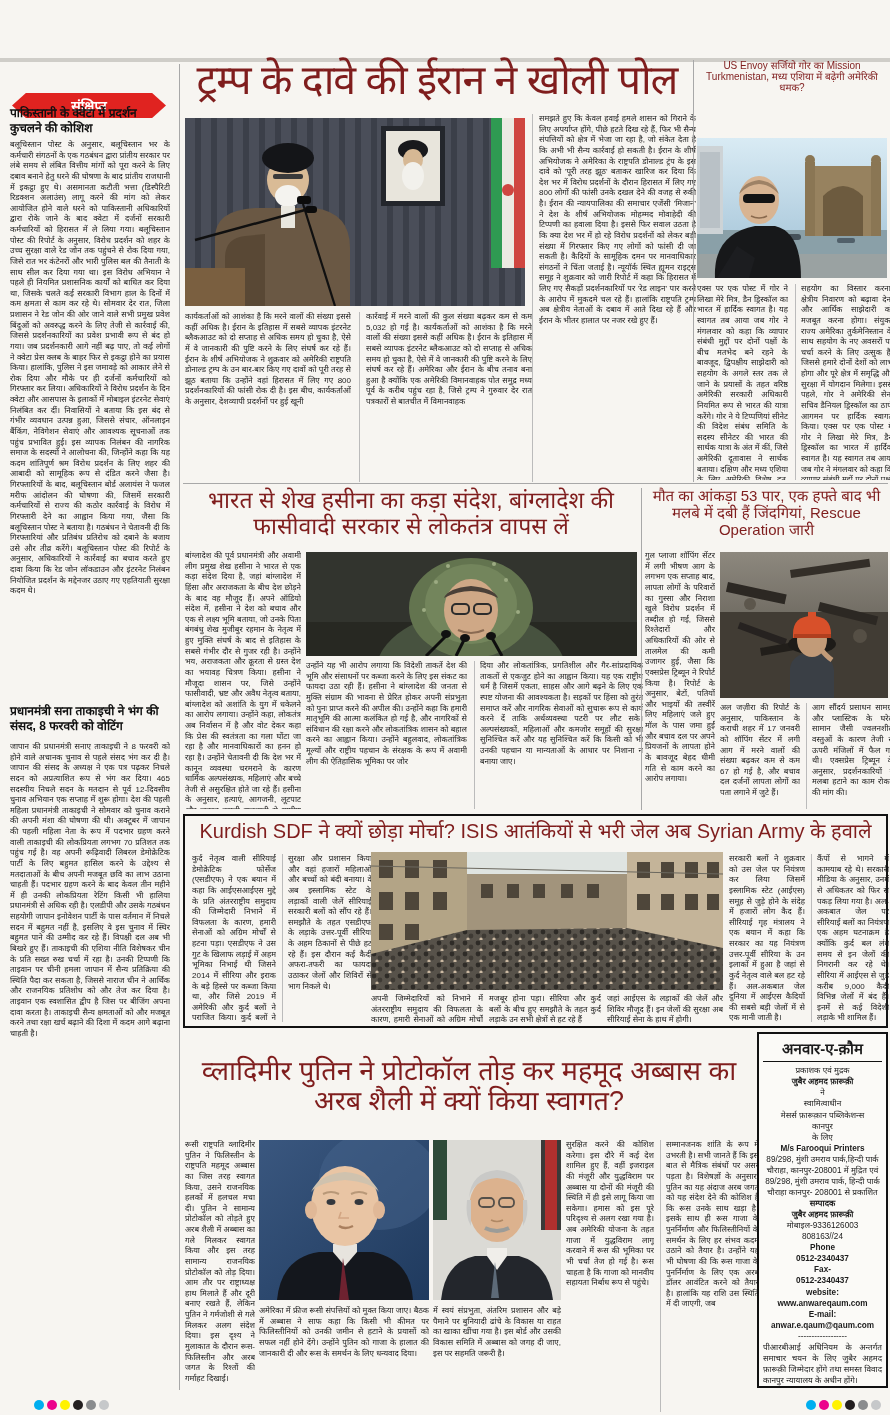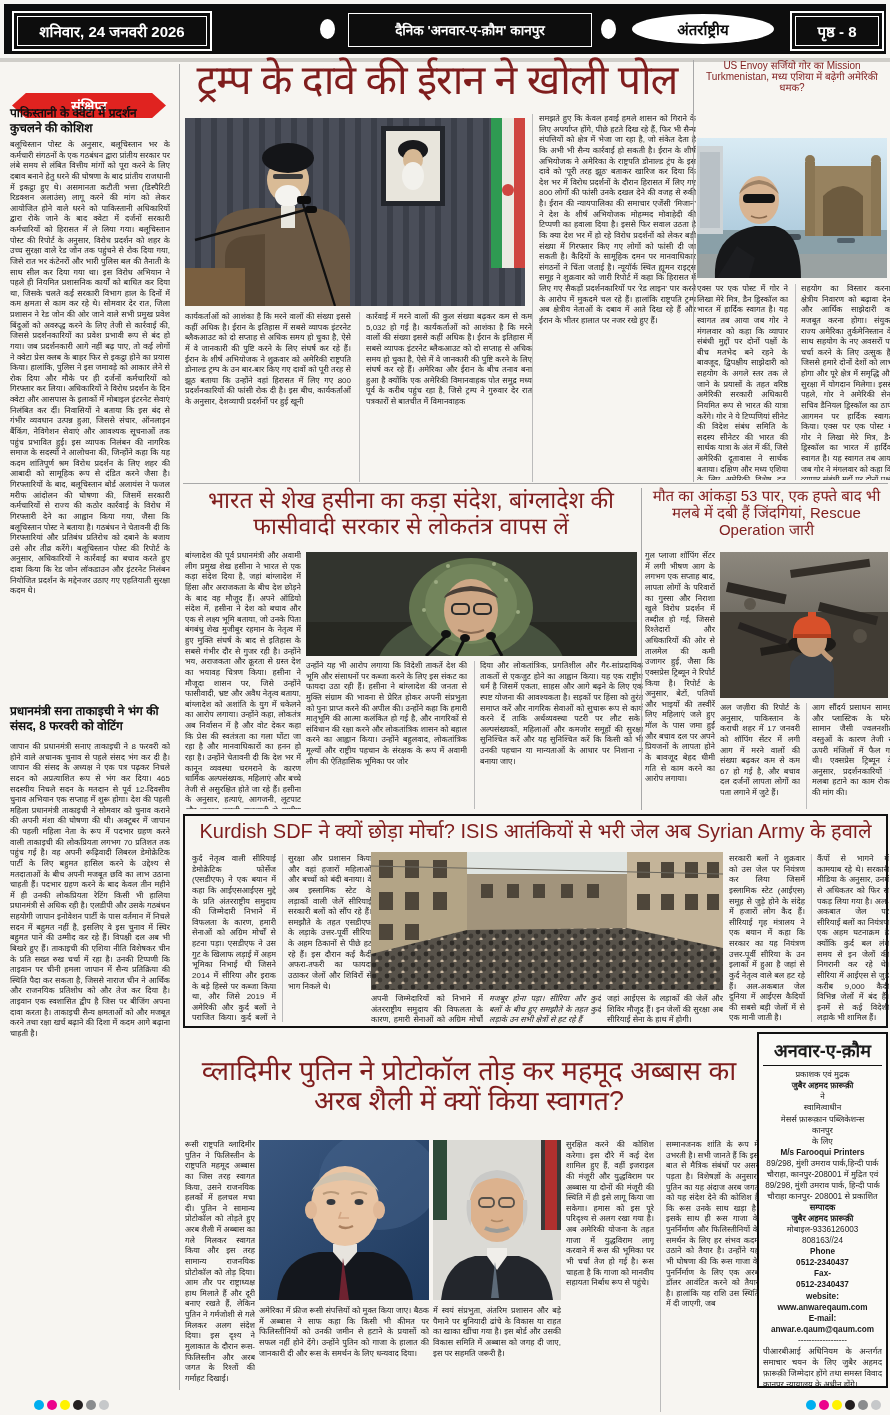--- a/index.html
+++ b/index.html
@@ -21,38 +21,30 @@
   .mpill{background:#fff;border-radius:50%;color:#0d0d0d;font-weight:800;
          display:flex;align-items:center;justify-content:center;}
   
   .ribbon{background:#e02320;color:#fff;font-weight:800;font-size:14px;
           display:flex;align-items:center;justify-content:center;
           clip-path:polygon(0 50%,9% 0,91% 0,100% 50%,91% 100%,9% 100%);}
   .shl{font-weight:800;color:#101010;line-height:1.22;}
   
   .imprint{border:2px solid #111;background:#fbfaf7;text-align:center;color:#1b1b1b;
            font-size:8.2px;line-height:1.35;padding:5px 4px;box-sizing:border-box;overflow:hidden;}
-  .imprint .t{font-size:18px;font-weight:800;border-bottom:1px solid #111;padding-bottom:2px;margin-bottom:3px;}
+  .imprint .t{font-size:15px;font-weight:800;border-bottom:1px solid #111;padding-bottom:2px;margin-bottom:3px;}
   .imprint .b{font-weight:800;}
   .imprint .en{font-weight:800;}
   .dot{display:inline-block;width:10px;height:10px;border-radius:50%;margin-right:3px;}
 </style>
 </head>
 <body>
 
 <div id="page">
 
-  <div class="abs mast" style="left:4px;top:4px;width:882px;height:50px;">
-    <div class="abs mbox" style="left:8px;top:7px;width:196px;height:36px;font-size:15px;">शनिवार, 24 जनवरी 2026</div>
-    <div class="abs mdot" style="left:316px;top:15px;width:15px;height:20px;"></div>
-    <div class="abs mbox2" style="left:344px;top:9px;width:242px;height:32px;font-size:13.5px;">दैनिक 'अनवार-ए-क़ौम' कानपुर</div>
-    <div class="abs mdot" style="left:597px;top:15px;width:15px;height:20px;"></div>
-    <div class="abs mpill" style="left:628px;top:10px;width:142px;height:30px;font-size:15px;">अंतर्राष्ट्रीय</div>
-    <div class="abs mbox" style="left:786px;top:7px;width:90px;height:36px;font-size:15px;">पृष्ठ - 8</div>
-  </div>
   <div class="abs" style="left:0;top:58px;width:890px;height:4px;background:#cfcdc8;"></div>
 
   <div class="abs vrule" style="left:179px;top:64px;height:1326px;"></div>
   <div class="abs ribbon" style="left:12px;top:72px;width:154px;height:25px;margin-top:21px;">संक्षिप्त</div>
   <div class="abs shl" style="left:10px;top:106px;width:158px;font-size:12px;">पाकिस्तानी के क्वेटा में प्रदर्शन कुचलने की कोशिश</div>
   <div class="abs bt" style="left:10px;top:140px;width:160px;height:560px;">बलूचिस्तान पोस्ट के अनुसार, बलूचिस्तान भर के कर्मचारी संगठनों के एक गठबंधन द्वारा प्रांतीय सरकार पर लंबे समय से लंबित वित्तीय मांगों को पूरा करने के लिए दबाव बनाने हेतु धरने की घोषणा के बाद प्रांतीय राजधानी में इकट्ठा हुए थे। असमानता कटौती भत्ता (डिस्पैरिटी रिडक्शन अलाउंस) लागू करने की मांग को लेकर आयोजित होने वाले धरने को पाकिस्तानी अधिकारियों द्वारा रोके जाने के बाद क्वेटा में दर्जनों सरकारी कर्मचारियों को हिरासत में ले लिया गया। बलूचिस्तान पोस्ट की रिपोर्ट के अनुसार, विरोध प्रदर्शन को शहर के उच्च सुरक्षा वाले रेड जोन तक पहुंचने से रोक दिया गया, जिसे रात भर कंटेनरों और भारी पुलिस बल की तैनाती के साथ सील कर दिया गया था। इस विरोध अभियान ने पहले ही नियमित प्रशासनिक कार्यों को बाधित कर दिया था, जिसके चलते कई सरकारी विभाग हाल के दिनों में कम क्षमता से काम कर रहे थे। सोमवार देर रात, जिला प्रशासन ने रेड जोन की ओर जाने वाले सभी प्रमुख प्रवेश बिंदुओं को अवरुद्ध करने के लिए तेजी से कार्रवाई की, जिससे प्रदर्शनकारियों का प्रवेश प्रभावी रूप से बंद हो गया। जब प्रदर्शनकारी आगे नहीं बढ़ पाए, तो कई लोगों ने क्वेटा प्रेस क्लब के बाहर फिर से इकट्ठा होने का प्रयास किया। हालांकि, पुलिस ने इस जमावड़े को आकार लेने से रोक दिया और मौके पर ही दर्जनों कर्मचारियों को गिरफ्तार कर लिया। अधिकारियों ने विरोध प्रदर्शन के दिन क्वेटा और आसपास के इलाकों में मोबाइल इंटरनेट सेवाएं निलंबित कर दीं। निवासियों ने बताया कि इस बंद से गंभीर व्यवधान उत्पन्न हुआ, जिससे संचार, ऑनलाइन बैंकिंग, नेविगेशन सेवाएं और आवश्यक सूचनाओं तक पहुंच प्रभावित हुई। इस व्यापक निलंबन की नागरिक समाज के सदस्यों ने आलोचना की, जिन्होंने कहा कि यह कदम शांतिपूर्ण श्रम विरोध प्रदर्शन के लिए शहर की आबादी को सामूहिक रूप से दंडित करने जैसा है। गिरफ्तारियों के बाद, बलूचिस्तान बोर्ड अलायंस ने फजल मरीफ आंदोलन की घोषणा की, जिसमें सरकारी कर्मचारियों से राज्य की कठोर कार्रवाई के विरोध में गिरफ्तारी देने का आह्वान किया गया, जैसा कि बलूचिस्तान पोस्ट ने बताया है। गठबंधन ने चेतावनी दी कि गिरफ्तारियां और प्रतिबंध प्रतिरोध को दबाने के बजाय उसे और तीव्र करेंगे। बलूचिस्तान पोस्ट की रिपोर्ट के अनुसार, अधिकारियों ने कार्रवाई का बचाव करते हुए दावा किया कि रेड जोन लॉकडाउन और इंटरनेट निलंबन नियोजित प्रदर्शन के मद्देनजर उठाए गए एहतियाती सुरक्षा कदम थे।</div>
   <div class="abs shl" style="left:10px;top:704px;width:158px;font-size:12px;">प्रधानमंत्री सना ताकाइची ने भंग की संसद, 8 फरवरी को वोटिंग</div>
   <div class="abs bt" style="left:10px;top:742px;width:160px;height:646px;">जापान की प्रधानमंत्री सनाए ताकाइची ने 8 फरवरी को होने वाले अचानक चुनाव से पहले संसद भंग कर दी है। जापान की संसद के अध्यक्ष ने एक पत्र पढ़कर निचले सदन को अप्रत्याशित रूप से भंग कर दिया। 465 सदस्यीय निचले सदन के मतदान से पूर्व 12-दिवसीय चुनाव अभियान एक सप्ताह में शुरू होगा। देश की पहली महिला प्रधानमंत्री ताकाइची ने सोमवार को चुनाव कराने की अपनी मंशा की घोषणा की थी। अक्टूबर में जापान की पहली महिला नेता के रूप में पदभार ग्रहण करने वाली ताकाइची की लोकप्रियता लगभग 70 प्रतिशत तक पहुंच गई है। वह अपनी रूढ़िवादी लिबरल डेमोक्रेटिक पार्टी के लिए बहुमत हासिल करने के उद्देश्य से मतदाताओं के बीच अपनी मजबूत छवि का लाभ उठाना चाहती हैं। पदभार ग्रहण करने के बाद केवल तीन महीने में ही उनकी लोकप्रियता रेटिंग किसी भी हालिया प्रधानमंत्री से अधिक रही है। एलडीपी और उसके गठबंधन सहयोगी जापान इनोवेशन पार्टी के पास वर्तमान में निचले सदन में बहुमत नहीं है, इसलिए वे इस चुनाव में स्थिर बहुमत पाने की उम्मीद कर रहे हैं। विपक्षी दल अब भी बिखरे हुए हैं। ताकाइची की एशिया नीति विशेषकर चीन के प्रति सख्त रुख चर्चा में रहा है। उनकी टिप्पणी कि ताइवान पर चीनी हमला जापान में सैन्य प्रतिक्रिया की स्थिति पैदा कर सकता है, जिससे नाराज चीन ने आर्थिक और राजनयिक प्रतिशोध को और तेज कर दिया है। ताइवान एक स्वशासित द्वीप है जिस पर बीजिंग अपना दावा करता है। ताकाइची सैन्य क्षमताओं को और मजबूत करने तथा रक्षा खर्च बढ़ाने की दिशा में कदम आगे बढ़ाना चाहती है।</div>
 
   <div class="abs hl" style="left:183px;top:58px;width:508px;font-size:41px;letter-spacing:-1px;">ट्रम्प के दावे की ईरान ने खोली पोल</div>
@@ -232,21 +224,21 @@
             <rect x="190" y="32" width="12" height="14"></rect>
             <rect x="216" y="32" width="12" height="14"></rect>
         </g>
         <line x1="0" y1="14" x2="352" y2="22" stroke="#6b685f" stroke-width="1"></line>
         <path d="M0 102 L96 78 L256 76 L352 96 L352 138 L0 138 Z" fill="url(#crwd1)"></path>
       </svg>
     </div>
     <div class="abs bt" style="left:544px;top:38px;width:76px;height:168px;">सरकारी बलों ने शुक्रवार को उस जेल पर नियंत्रण कर लिया जिसमें इस्लामिक स्टेट (आईएस) समूह से जुड़े होने के संदेह में हजारों लोग कैद हैं। सीरियाई गृह मंत्रालय ने एक बयान में कहा कि सरकार का यह नियंत्रण उत्तर-पूर्वी सीरिया के उन इलाकों में हुआ है जहां से कुर्द नेतृत्व वाले बल हट रहे हैं। अल-अकबात जेल दुनिया में आईएस कैदियों की सबसे बड़ी जेलों में से एक मानी जाती है।</div>
     <div class="abs bt" style="left:626px;top:38px;width:72px;height:168px;border-left:1px solid #bbb;padding-left:5px;">कैंपों से भागने में कामयाब रहे थे। सरकारी मीडिया के अनुसार, उनमें से अधिकतर को फिर से पकड़ लिया गया है। अल-अकबात जेल पर सीरियाई बलों का नियंत्रण एक अहम घटनाक्रम है क्योंकि कुर्द बल लंबे समय से इन जेलों की निगरानी कर रहे थे। सीरिया में आईएस से जुड़े करीब 9,000 कैदी विभिन्न जेलों में बंद हैं। इनमें से कई विदेशी लड़ाके भी शामिल हैं।</div>
     <div class="abs bt" style="left:186px;top:178px;width:112px;height:30px;">अपनी जिम्मेदारियों को निभाने में अंतरराष्ट्रीय समुदाय की विफलता के कारण, हमारी सेनाओं को अग्रिम मोर्चों से हटने को</div>
-    <div class="abs bt" style="left:304px;top:178px;width:112px;height:30px;font-style:italic;">मजबूर होना पड़ा। सीरिया और कुर्द बलों के बीच हुए समझौते के तहत कुर्द लड़ाके उन सभी क्षेत्रों से हट रहे हैं</div>
+    <div class="abs bt" style="left:304px;top:178px;width:112px;height:30px;">मजबूर होना पड़ा। सीरिया और कुर्द बलों के बीच हुए समझौते के तहत कुर्द लड़ाके उन सभी क्षेत्रों से हट रहे हैं</div>
     <div class="abs bt" style="left:422px;top:178px;width:116px;height:30px;">जहां आईएस के लड़ाकों की जेलें और शिविर मौजूद हैं। इन जेलों की सुरक्षा अब सीरियाई सेना के हाथ में होगी।</div>
   </div>
 
   <div class="abs hl" style="left:185px;top:1056px;width:568px;font-size:27px;">व्लादिमीर पुतिन ने प्रोटोकॉल तोड़ कर महमूद अब्बास का अरब शैली में क्यों किया स्वागत?</div>
   <div class="abs bt" style="left:185px;top:1140px;width:70px;height:272px;">रूसी राष्ट्रपति व्लादिमीर पुतिन ने फिलिस्तीन के राष्ट्रपति महमूद अब्बास का जिस तरह स्वागत किया, उसने राजनयिक हलकों में हलचल मचा दी। पुतिन ने सामान्य प्रोटोकॉल को तोड़ते हुए अरब शैली में अब्बास का गले मिलकर स्वागत किया और इस तरह सामान्य राजनयिक प्रोटोकॉल को तोड़ दिया। आम तौर पर राष्ट्राध्यक्ष हाथ मिलाते हैं और दूरी बनाए रखते हैं, लेकिन पुतिन ने गर्मजोशी से गले मिलकर अलग संदेश दिया। इस दृश्य ने मुलाकात के दौरान रूस-फिलिस्तीन और अरब जगत के रिश्तों की गर्माहट दिखाई।</div>
   <div class="abs photo" style="left:259px;top:1140px;width:170px;height:160px;">
     <svg viewBox="0 0 170 160" preserveAspectRatio="none">
       <defs>
         <linearGradient id="pbg1" x1="0" y1="0" x2="1" y2="1">
           <stop offset="0" stop-color="#3a577f"></stop>

